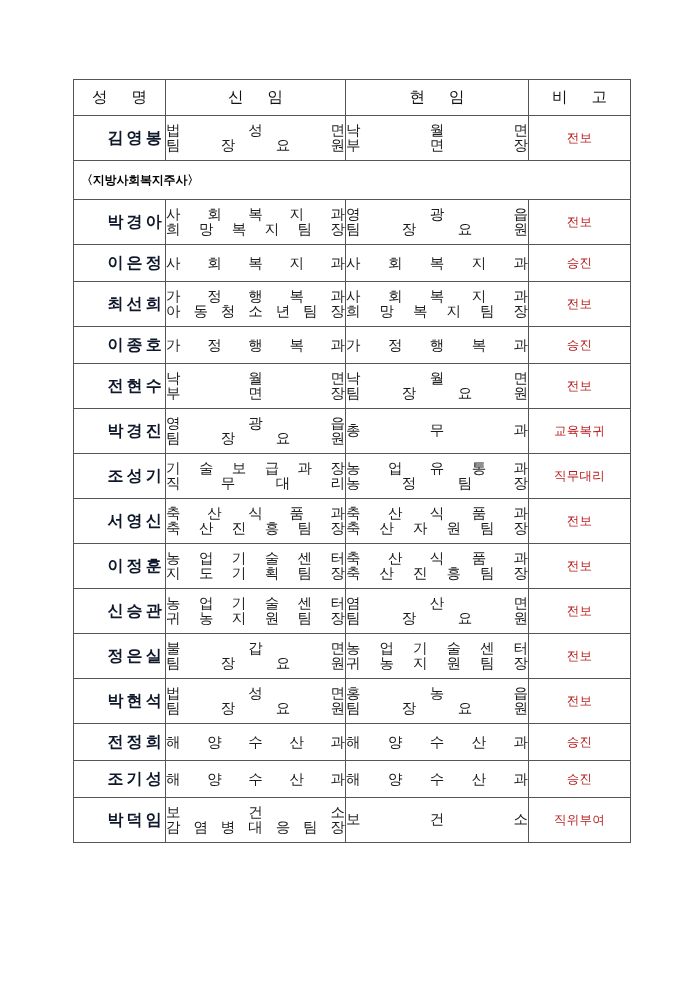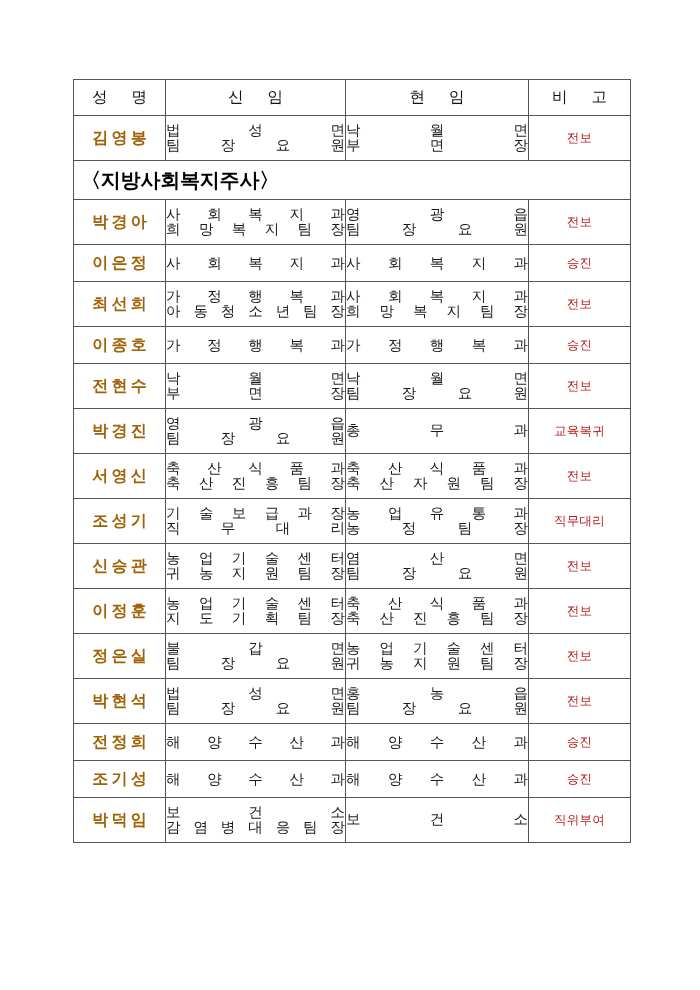--- a/index.html
+++ b/index.html
@@ -57,32 +57,32 @@
     display: inline-block;
     letter-spacing: 0.62em;
     text-indent: 0.62em;
   }
 
   
   tr.section-row td {
     height: 38px;
     text-align: left;
     padding-left: 7px;
-    font-size: 20px;
+    font-size: 12px;
     font-weight: bold;
     letter-spacing: -0.2px;
     color: #000000;
   }
 
   
   td.name {
-    text-align: center;
+    text-align: right;
     font-size: 16px;
     font-weight: bold;
-    color: #a16207;
+    color: #0f172a;
   }
   td.name .n {
     display: inline-block;
     letter-spacing: 0.20em;
     text-indent: 0.20em;
   }
 
   
   td.post {
     text-align: center;
@@ -387,66 +387,20 @@
               <span class="sp">
                 <span>총</span>
                 <span>무</span>
                 <span>과</span>
               </span>
             </span>
           </td>
           <td class="note">교육복귀</td>
         </tr>
         <tr class="r2">
-          <td class="name"><span class="n">서영신</span></td>
-          <td class="post">
-            <span class="ln">
-              <span class="sp">
-                <span>축</span>
-                <span>산</span>
-                <span>식</span>
-                <span>품</span>
-                <span>과</span>
-              </span>
-            </span>
-            <span class="ln">
-              <span class="sp">
-                <span>축</span>
-                <span>산</span>
-                <span>진</span>
-                <span>흥</span>
-                <span>팀</span>
-                <span>장</span>
-              </span>
-            </span>
-          </td>
-          <td class="post">
-            <span class="ln">
-              <span class="sp">
-                <span>축</span>
-                <span>산</span>
-                <span>식</span>
-                <span>품</span>
-                <span>과</span>
-              </span>
-            </span>
-            <span class="ln">
-              <span class="sp">
-                <span>축</span>
-                <span>산</span>
-                <span>자</span>
-                <span>원</span>
-                <span>팀</span>
-                <span>장</span>
-              </span>
-            </span>
-          </td>
-          <td class="note">전보</td>
-        </tr>
-        <tr class="r2">
           <td class="name"><span class="n">조성기</span></td>
           <td class="post">
             <span class="ln">
               <span class="sp">
                 <span>기</span>
                 <span>술</span>
                 <span>보</span>
                 <span>급</span>
                 <span>과</span>
                 <span>장</span>
@@ -476,104 +430,150 @@
                 <span>농</span>
                 <span>정</span>
                 <span>팀</span>
                 <span>장</span>
               </span>
             </span>
           </td>
           <td class="note">직무대리</td>
         </tr>
         <tr class="r2">
-          <td class="name"><span class="n">신승관</span></td>
+          <td class="name"><span class="n">서영신</span></td>
+          <td class="post">
+            <span class="ln">
+              <span class="sp">
+                <span>축</span>
+                <span>산</span>
+                <span>식</span>
+                <span>품</span>
+                <span>과</span>
+              </span>
+            </span>
+            <span class="ln">
+              <span class="sp">
+                <span>축</span>
+                <span>산</span>
+                <span>진</span>
+                <span>흥</span>
+                <span>팀</span>
+                <span>장</span>
+              </span>
+            </span>
+          </td>
+          <td class="post">
+            <span class="ln">
+              <span class="sp">
+                <span>축</span>
+                <span>산</span>
+                <span>식</span>
+                <span>품</span>
+                <span>과</span>
+              </span>
+            </span>
+            <span class="ln">
+              <span class="sp">
+                <span>축</span>
+                <span>산</span>
+                <span>자</span>
+                <span>원</span>
+                <span>팀</span>
+                <span>장</span>
+              </span>
+            </span>
+          </td>
+          <td class="note">전보</td>
+        </tr>
+        <tr class="r2">
+          <td class="name"><span class="n">이정훈</span></td>
           <td class="post">
             <span class="ln">
               <span class="sp">
                 <span>농</span>
                 <span>업</span>
                 <span>기</span>
                 <span>술</span>
                 <span>센</span>
                 <span>터</span>
               </span>
             </span>
             <span class="ln">
               <span class="sp">
-                <span>귀</span>
-                <span>농</span>
-                <span>지</span>
-                <span>원</span>
-                <span>팀</span>
-                <span>장</span>
-              </span>
-            </span>
-          </td>
-          <td class="post">
-            <span class="ln">
-              <span class="sp">
-                <span>염</span>
-                <span>산</span>
-                <span>면</span>
-              </span>
-            </span>
-            <span class="ln">
-              <span class="sp">
-                <span>팀</span>
-                <span>장</span>
-                <span>요</span>
-                <span>원</span>
-              </span>
-            </span>
-          </td>
-          <td class="note">전보</td>
-        </tr>
-        <tr class="r2">
-          <td class="name"><span class="n">이정훈</span></td>
+                <span>지</span>
+                <span>도</span>
+                <span>기</span>
+                <span>획</span>
+                <span>팀</span>
+                <span>장</span>
+              </span>
+            </span>
+          </td>
+          <td class="post">
+            <span class="ln">
+              <span class="sp">
+                <span>축</span>
+                <span>산</span>
+                <span>식</span>
+                <span>품</span>
+                <span>과</span>
+              </span>
+            </span>
+            <span class="ln">
+              <span class="sp">
+                <span>축</span>
+                <span>산</span>
+                <span>진</span>
+                <span>흥</span>
+                <span>팀</span>
+                <span>장</span>
+              </span>
+            </span>
+          </td>
+          <td class="note">전보</td>
+        </tr>
+        <tr class="r2">
+          <td class="name"><span class="n">신승관</span></td>
           <td class="post">
             <span class="ln">
               <span class="sp">
                 <span>농</span>
                 <span>업</span>
                 <span>기</span>
                 <span>술</span>
                 <span>센</span>
                 <span>터</span>
               </span>
             </span>
             <span class="ln">
               <span class="sp">
-                <span>지</span>
-                <span>도</span>
-                <span>기</span>
-                <span>획</span>
-                <span>팀</span>
-                <span>장</span>
-              </span>
-            </span>
-          </td>
-          <td class="post">
-            <span class="ln">
-              <span class="sp">
-                <span>축</span>
-                <span>산</span>
-                <span>식</span>
-                <span>품</span>
-                <span>과</span>
-              </span>
-            </span>
-            <span class="ln">
-              <span class="sp">
-                <span>축</span>
-                <span>산</span>
-                <span>진</span>
-                <span>흥</span>
-                <span>팀</span>
-                <span>장</span>
+                <span>귀</span>
+                <span>농</span>
+                <span>지</span>
+                <span>원</span>
+                <span>팀</span>
+                <span>장</span>
+              </span>
+            </span>
+          </td>
+          <td class="post">
+            <span class="ln">
+              <span class="sp">
+                <span>염</span>
+                <span>산</span>
+                <span>면</span>
+              </span>
+            </span>
+            <span class="ln">
+              <span class="sp">
+                <span>팀</span>
+                <span>장</span>
+                <span>요</span>
+                <span>원</span>
               </span>
             </span>
           </td>
           <td class="note">전보</td>
         </tr>
         <tr class="r2">
           <td class="name"><span class="n">정은실</span></td>
           <td class="post">
             <span class="ln">
               <span class="sp">

